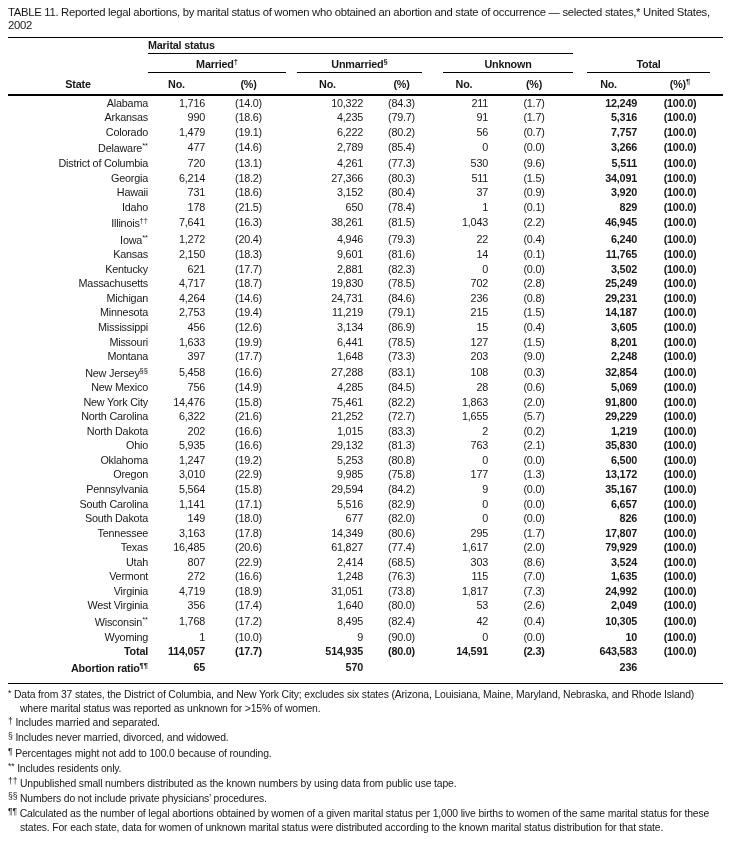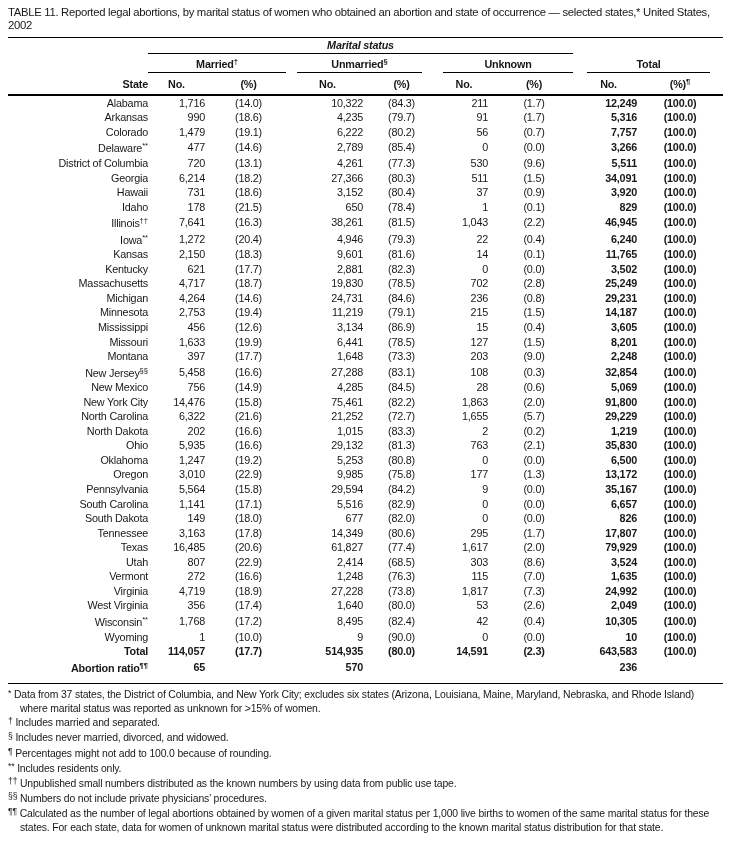--- a/index.html
+++ b/index.html
@@ -7,29 +7,29 @@
   body { font-family:"Liberation Sans", sans-serif; color:#181818; }
   .page { width:731px; height:848px; padding:6px 8px 0 8px; overflow:hidden; background:#fff; }
 
   .title { font-weight:400; font-size:11.3px; line-height:13.4px; letter-spacing:-0.3px; width:715px; }
 
   table.main { border-collapse:collapse; table-layout:fixed; width:715px; margin-top:4px; border-top:1.2px solid #000; }
   th, td { padding:0; font-size:10.8px; line-height:14.55px; white-space:nowrap; font-weight:400; letter-spacing:-0.2px; }
   thead th { font-weight:700; }
 
   .h1 th { line-height:15px; vertical-align:bottom; }
-  .h1 .ms-line { border-bottom:1.2px solid #000; margin:0 7px 0 0; text-align:center;font-style:italic; }
+  .h1 .ms-line { border-bottom:1.2px solid #000; margin:0 7px 0 0; text-align:left; }
   .h2 th { line-height:16px; vertical-align:bottom;margin-top:40px; }
   .gline { border-bottom:1.2px solid #000; text-align:center; }
   .g1 { margin:0 6px 0 0; }
   .g2 { margin:0 18px 0 5px; }
   .g3 { margin:0 7px 0 3px; }
   .g4 { margin:0 13px 0 7px; }
   .h3 th { border-bottom:2px solid #000; line-height:17px; text-align:center; vertical-align:bottom; padding-bottom:1px; }
-  .h3 th.state { text-align:right; }
+  .h3 th.state { text-align:center; }
 
   tbody td.state { text-align:right; }
   td.num { text-align:right; }
   td.pct { text-align:center; }
   td.tcol { font-weight:700; }
   tr.bold-row td { font-weight:700; }
   tbody tr:last-child td { border-bottom:1.5px solid #000; padding-bottom:8px; }
 
   sup { font-size:70%; vertical-align:4px; letter-spacing:0; }
 
@@ -452,21 +452,21 @@
           <td class="pct">(76.3)</td>
           <td class="num">115</td>
           <td class="pct">(7.0)</td>
           <td class="num tcol">1,635</td>
           <td class="pct tcol">(100.0)</td>
         </tr>
         <tr>
           <td class="state"><span>Virginia</span></td>
           <td class="num">4,719</td>
           <td class="pct">(18.9)</td>
-          <td class="num">27,228</td>
+          <td class="num">31,051</td>
           <td class="pct">(73.8)</td>
           <td class="num">1,817</td>
           <td class="pct">(7.3)</td>
           <td class="num tcol">24,992</td>
           <td class="pct tcol">(100.0)</td>
         </tr>
         <tr>
           <td class="state"><span>West Virginia</span></td>
           <td class="num">356</td>
           <td class="pct">(17.4)</td>

